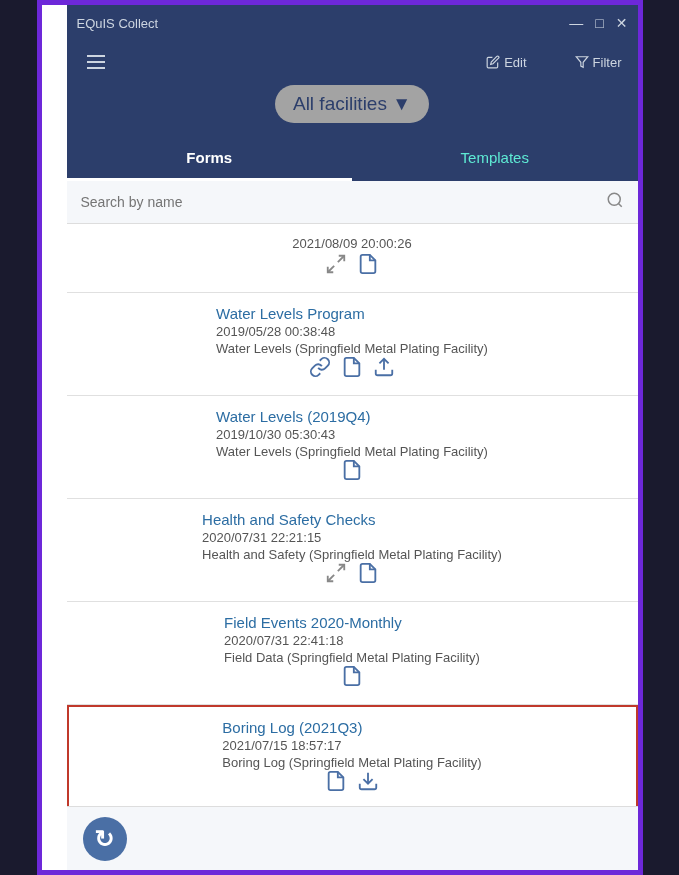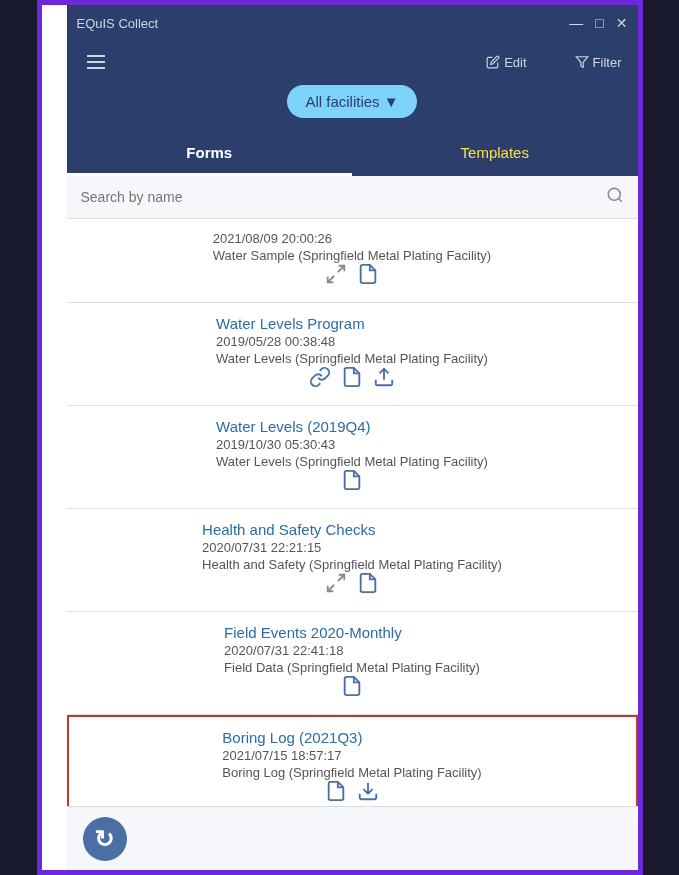--- a/index.html
+++ b/index.html
@@ -95,26 +95,26 @@
       font-size: 13px;
       cursor: pointer;
       background: none;
       border: none;
       display: flex;
       align-items: center;
       gap: 4px;
       margin-left: 28px;
     }
     .facilities-btn {
-      background: #7dd3fc;
+      background: #a3a3a3;
       color: #2c3e6b;
       border: none;
       border-radius: 20px;
       padding: 8px 18px;
-      font-size: 15px;
+      font-size: 19px;
       font-weight: 500;
       cursor: pointer;
       display: flex;
       align-items: center;
       gap: 6px;
       margin: 0 auto 14px auto;
       display: block;
       text-align: center;
     }
     .facilities-row {
@@ -125,21 +125,21 @@
     .tabs {
       display: flex;
       background: #2c3e6b;
       flex-shrink: 0;
     }
     .tab {
       flex: 1;
       text-align: center;
       padding: 12px 0;
       font-size: 15px;
-      color: #fde047;
+      color: #5eead4;
       cursor: pointer;
       border-bottom: 3px solid transparent;
     }
     .tab.active {
       color: #fff;
       font-weight: 700;
       border-bottom: 3px solid #fff;
     }
     .search-bar {
       display: flex;
@@ -299,21 +299,20 @@
           <line x1="21" y1="21" x2="16.65" y2="16.65"></line>
         </svg>
     </span>
   </div>
 
   <div class="list">
 
     <div class="list-item">
       <div class="list-item-content">
         <div class="item-date">2021/08/09 20:00:26</div>
-        <div class="item-sub">Water Sample (Springfield Metal Plating Facility)</div>
       </div>
       <div class="item-actions">
         <span class="action-icon gray">
           <svg width="22" height="22" viewBox="0 0 24 24" fill="none" stroke="#888" stroke-width="2">
               <polyline points="15 3 21 3 21 9"></polyline>
               <polyline points="9 21 3 21 3 15"></polyline>
               <line x1="21" y1="3" x2="14" y2="10"></line>
               <line x1="3" y1="21" x2="10" y2="14"></line>
             </svg>
         </span>

